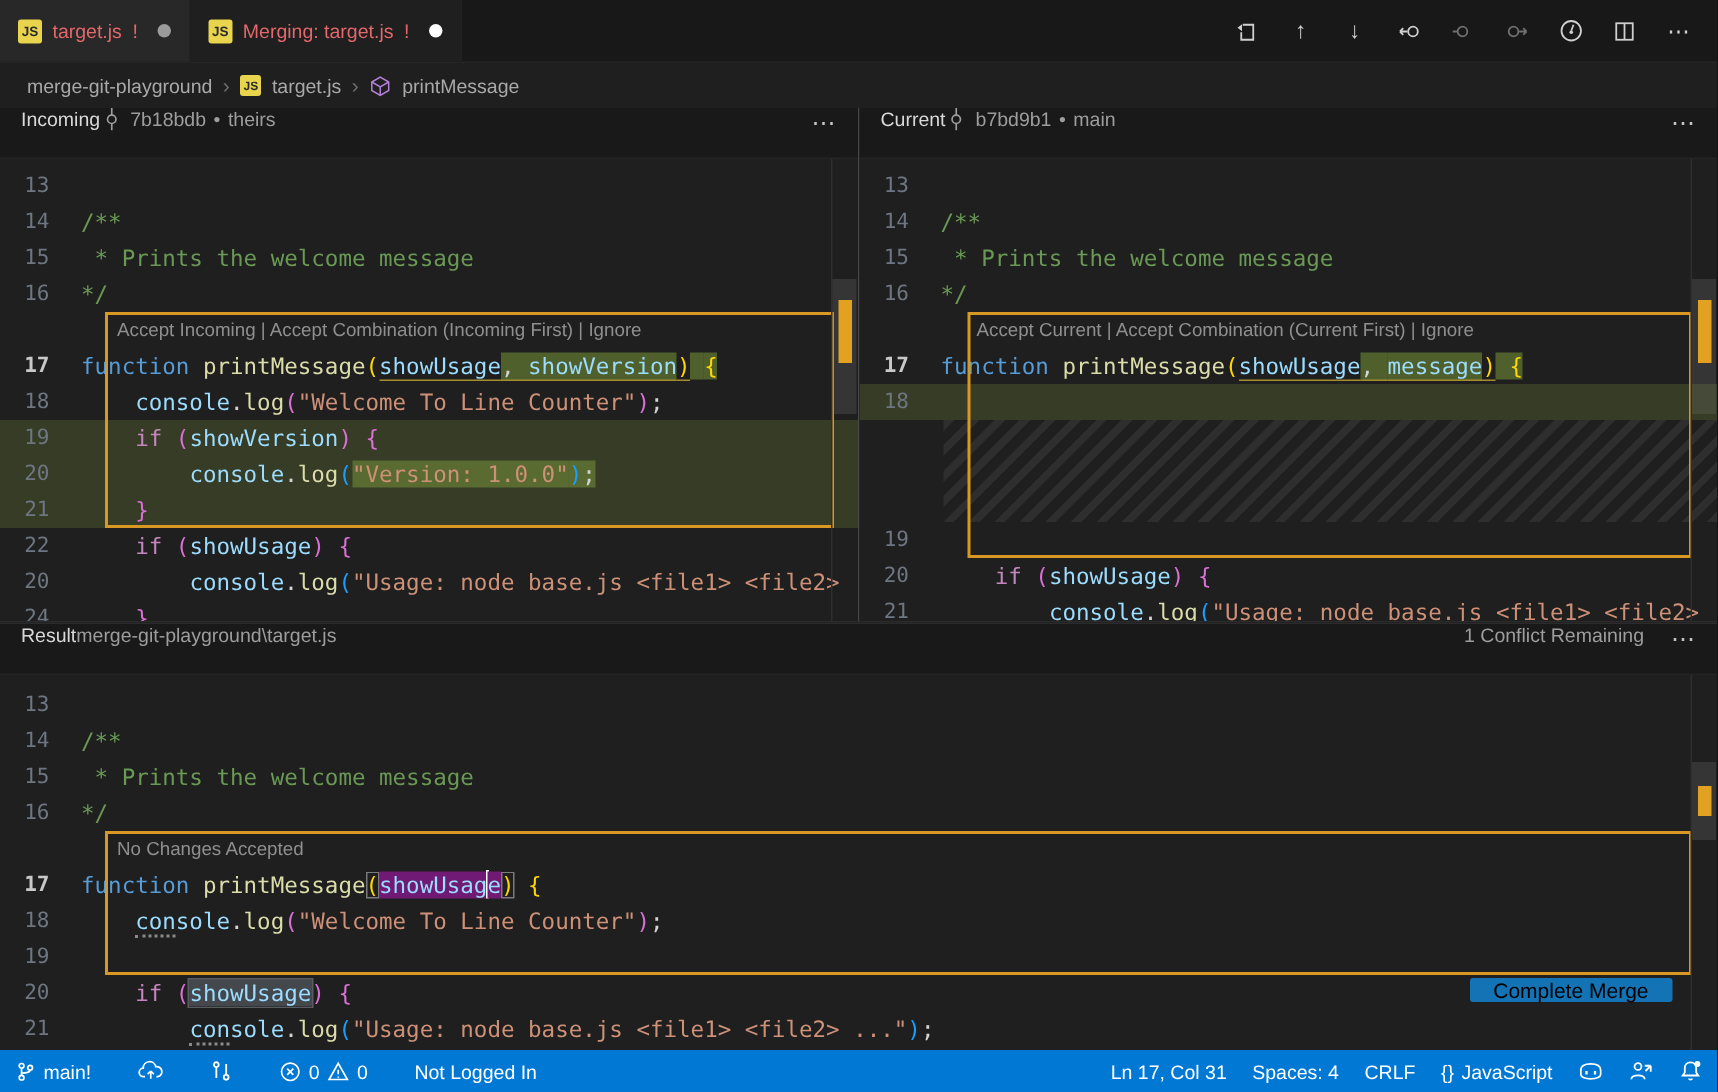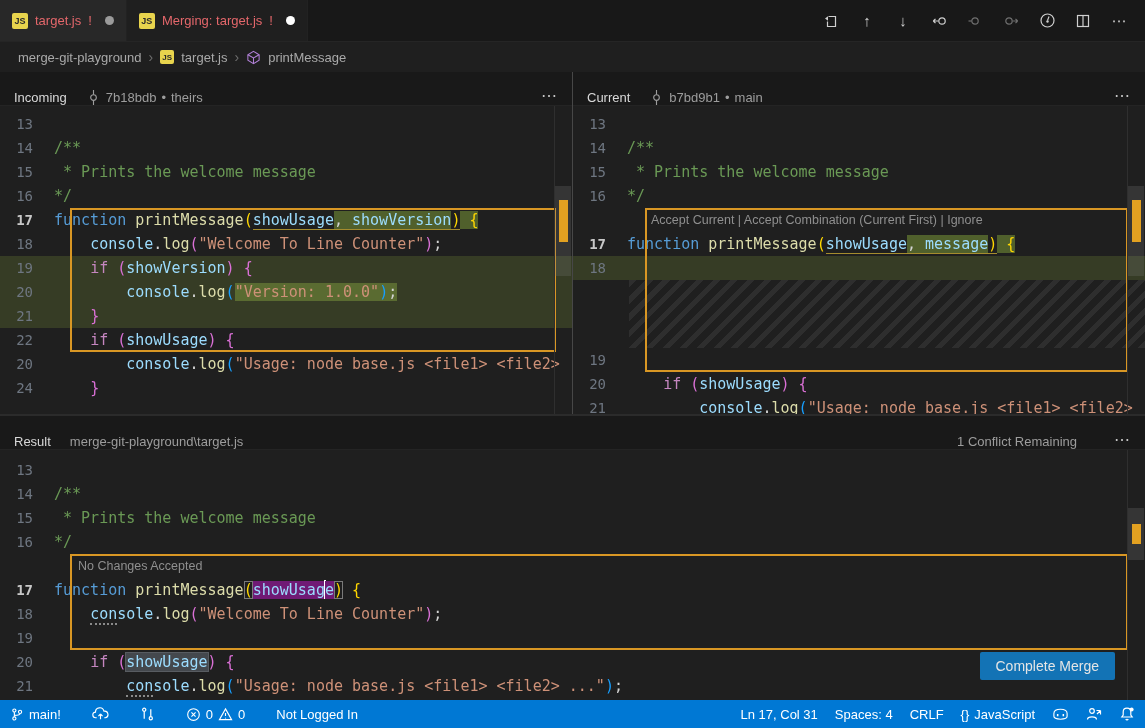--- a/index.html
+++ b/index.html
@@ -24,21 +24,21 @@
   .tbtn.dim{ color:#6f6f6f; }
   .tbtn svg{ stroke:#cfcfcf; }
   .tbtn.dim svg{ stroke:#6f6f6f; }
   
   .breadcrumb{ height:30px; display:flex; align-items:center; gap:7px; padding:0 18px; background:#1f1f1f; font-size:13px; color:#a9a9a9;}
   .chev{ color:#6e6e6e; font-size:14px; }
   
   .merge-top{ height:343px; display:flex; border-bottom:1px solid #2b2b2b; }
   .pane{ width:572px; display:flex; flex-direction:column; }
   .vdivider{ width:1px; background:#474747; }
-  .pane-header,.result-header{ height:34px; display:flex; align-items:flex-end; gap:19px; padding:0 14px;
+  .pane-header,.result-header{ height:34px; display:flex; align-items:flex-start; gap:0; padding:0 14px;
     background:#191919; font-size:13px; border-bottom:1px solid #242424;}
   .ph-title{ color:#d9d9d9; }
   .ph-sub{ color:#9d9d9d; display:flex; align-items:center; gap:5px;}
   .more{ margin-left:auto; color:#c5c5c5; font-size:16px; letter-spacing:1px; cursor:pointer;}
   .result-header{ height:35px; border-top:1px solid #2b2b2b; }
   .rh-status{ margin-left:auto; color:#9d9d9d; }
   .rh-status + .more{ margin-left:18px; }
   
   .code{ position:relative; flex:1; background:#1f1f1f; overflow:hidden;
     font-family:"DejaVu Sans Mono", monospace; font-size:15px; }
@@ -64,21 +64,21 @@
   .t-occ{background:#44484d; box-shadow:0 0 0 1px #585c61;}
   .t-bm{box-shadow:inset 0 0 0 1px #7a7a7a;}
   .t-dots{border-bottom:2px dotted #8a8a8a;margin-top:34px;}
   .t-caret{display:inline-block;width:2px;height:19px;background:#ffffff;margin:0 -1px;vertical-align:text-bottom;}
   
   .conflict-box{ position:absolute; border:2px solid #d99724; pointer-events:none; }
   .ruler{ position:absolute; top:0; bottom:0; right:0; width:18px; border-left:1px solid #2f2f2f; }
   .slider{ position:absolute; right:1px; width:16px; background:rgba(121,121,121,0.25); }
   .marker{ position:absolute; right:4px; width:9px; background:#e3a121; }
   
-  .btn-primary{ position:absolute; height:28px; padding:0 16px; background:#1373b5; color:#e5e5e5;
+  .btn-primary{ position:absolute; height:16px; padding:0 16px; background:#1373b5; color:#000000;
     font-family:"Liberation Sans", sans-serif; font-size:14px; border:none; border-radius:2px; cursor:pointer; }
   
   .statusbar{ position:absolute; left:0; right:0; bottom:0; height:28px; background:#0078d4; color:#ffffff;
     display:flex; align-items:center; font-size:13px; padding:0 10px; gap:31px;}
   .sb-item{ display:inline-flex; align-items:center; gap:5px; cursor:pointer; }
   .sb-right{ margin-left:auto; display:inline-flex; align-items:center; gap:17px; }
   .sb-item svg{ stroke:#ffffff; }
 </style>
 </head>
 <body>
@@ -170,20 +170,21 @@
           <span>theirs</span>
         </span>
         <span class="more">⋯</span>
       </div>
       <div class="code">
         <div class="rows">
             <div class="row"><span class="ln">13</span><span class="codetext"></span></div>
             <div class="row"><span class="ln">14</span><span class="codetext"><span class="t-cm">/**</span></span></div>
             <div class="row"><span class="ln">15</span><span class="codetext"><span class="t-cm"> * Prints the welcome message</span></span></div>
             <div class="row"><span class="ln">16</span><span class="codetext"><span class="t-cm">*/</span></span></div>
+            <div class="row label-row"><span class="label-text">Accept Incoming | Accept Combination (Incoming First) | Ignore</span></div>
             <div class="row"><span class="ln strong">17</span><span class="codetext"><span class="t-kw2">function</span><span class="t-p"> </span><span class="t-fn">printMessage</span><span class="t-b1">(</span><span class="t-var t-ul">showUsage</span><span class="t-p t-add t-ul">, </span><span class="t-var t-add t-ul">showVersion</span><span class="t-b1 t-ul">)</span><span class="t-p t-add"> </span><span class="t-b1 t-add">{</span></span></div>
             <div class="row"><span class="ln">18</span><span class="codetext"><span class="t-p">    </span><span class="t-var">console</span><span class="t-p">.</span><span class="t-fn">log</span><span class="t-b2">(</span><span class="t-str">"Welcome To Line Counter"</span><span class="t-b2">)</span><span class="t-p">;</span></span></div>
             <div class="row add"><span class="ln">19</span><span class="codetext"><span class="t-p">    </span><span class="t-kw">if</span><span class="t-p"> </span><span class="t-b2">(</span><span class="t-var">showVersion</span><span class="t-b2">)</span><span class="t-p"> </span><span class="t-b2">{</span></span></div>
             <div class="row add"><span class="ln">20</span><span class="codetext"><span class="t-p">        </span><span class="t-var">console</span><span class="t-p">.</span><span class="t-fn">log</span><span class="t-b3">(</span><span class="t-str t-add2">"Version: 1.0.0"</span><span class="t-b3 t-add2">)</span><span class="t-p t-add2">;</span></span></div>
             <div class="row add"><span class="ln">21</span><span class="codetext"><span class="t-p">    </span><span class="t-b2">}</span></span></div>
             <div class="row"><span class="ln">22</span><span class="codetext"><span class="t-p">    </span><span class="t-kw">if</span><span class="t-p"> </span><span class="t-b2">(</span><span class="t-var">showUsage</span><span class="t-b2">)</span><span class="t-p"> </span><span class="t-b2">{</span></span></div>
             <div class="row"><span class="ln">20</span><span class="codetext"><span class="t-p">        </span><span class="t-var">console</span><span class="t-p">.</span><span class="t-fn">log</span><span class="t-b3">(</span><span class="t-str">"Usage: node base.js &lt;file1&gt; &lt;file2&gt; ..."</span></span></div>
             <div class="row"><span class="ln">24</span><span class="codetext"><span class="t-p">    </span><span class="t-b2">}</span></span></div>
           </div>
         <div class="conflict-box" style="left:70px; top:102px; width:486px; height:144px;"></div>

